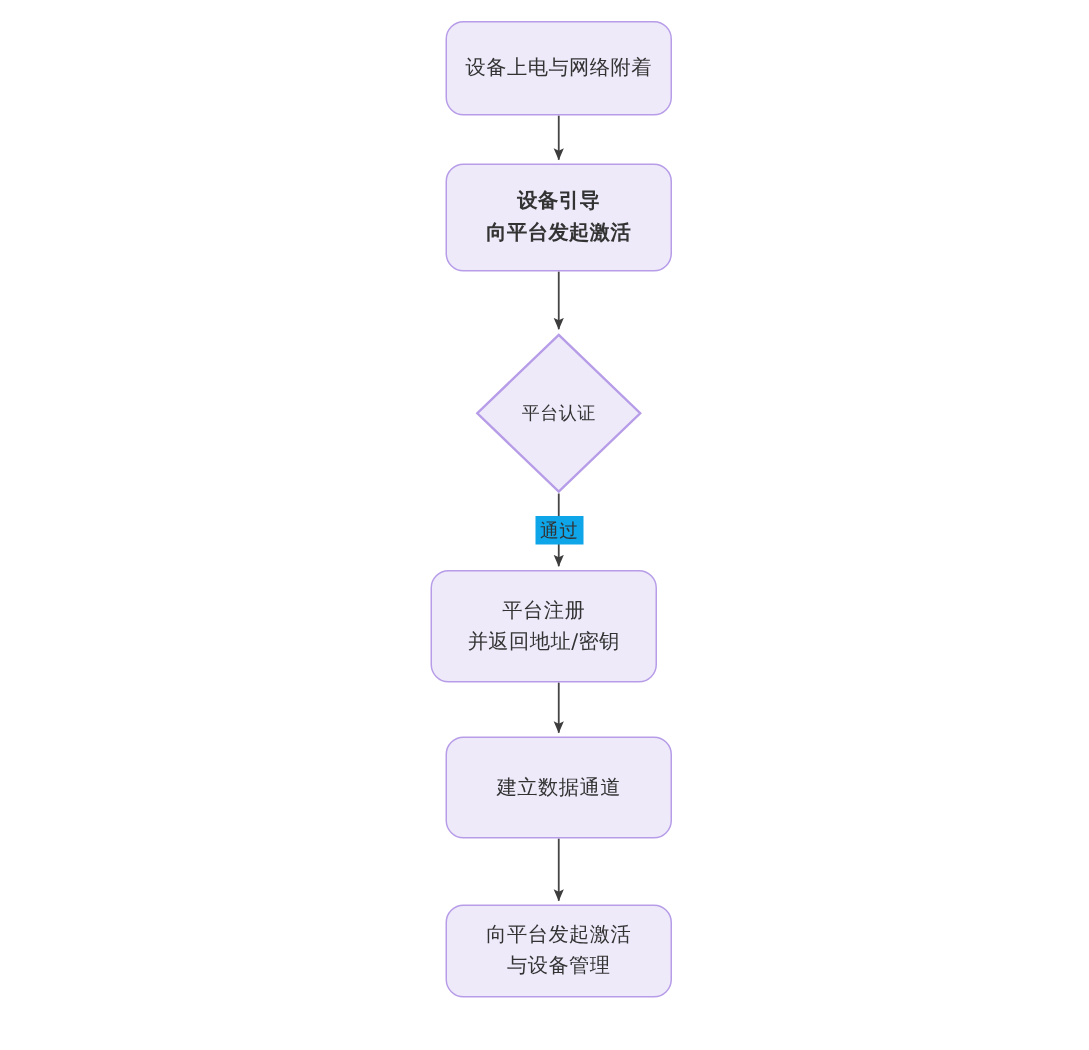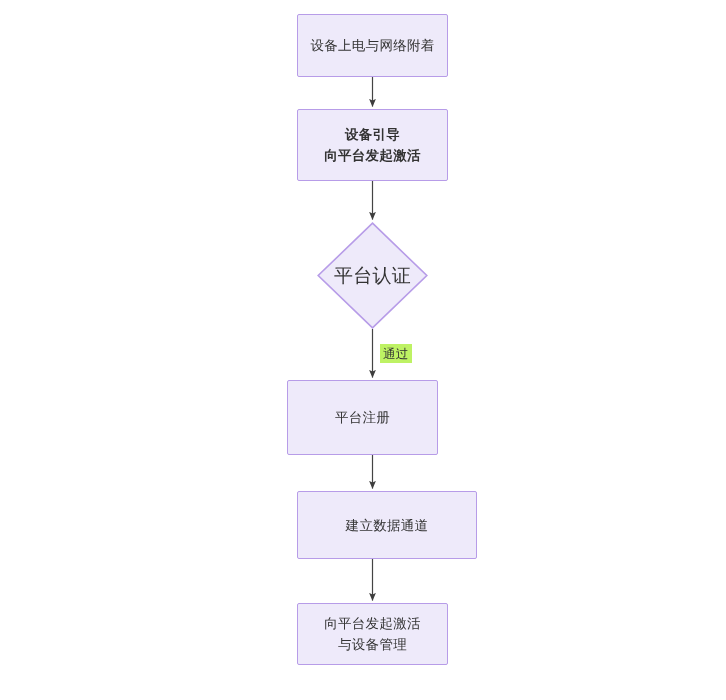--- a/index.html
+++ b/index.html
@@ -46,21 +46,21 @@
     color: #333333;
     font-size: 13.5px;
     line-height: 1.55;
     text-align: center;
     letter-spacing: 0.3px;
   }
 
   .node-process {
     background: #eeeafa;
     border: 1.6px solid #b79ce8;
-    border-radius: 2px;
+    border-radius: 12px;
   }
 
   .node-line {
     display: block;
     white-space: nowrap;
   }
 
   
   .node-decision {
     width: 111px;
@@ -73,37 +73,36 @@
     left: 0;
     top: 0;
     width: 111px;
     height: 107px;
     z-index: 0;
   }
   .node-decision .decision-text {
     position: relative;
     z-index: 1;
     color: #333333;
-    font-size: 19px;
+    font-size: 12px;
     letter-spacing: 0.3px;
     white-space: nowrap;
   }
 
   
   .edge-label {
     position: absolute;
     z-index: 3;
-    background: #bef264;
+    background: #0ea5e9;
     color: #333333;
     font-size: 12.5px;
     line-height: 1.2;
     padding: 2px 3px;
     white-space: nowrap;
     letter-spacing: 0.3px;
-    margin-left: 23px;
   }
 </style>
 </head>
 <body>
 
 <div id="flow-canvas">
 
   <svg class="edges-layer" viewBox="0 0 726 700" width="726" height="700" xmlns="http://www.w3.org/2000/svg">
     <defs>
       <marker id="arrowhead" markerWidth="9" markerHeight="9" refX="7.6" refY="4" orient="auto" markerUnits="userSpaceOnUse">
@@ -145,23 +144,24 @@
 
   <div class="node node-decision" style="left:317px; top:222px;">
     <svg class="diamond-shape" viewBox="0 0 111 107" width="111" height="107" xmlns="http://www.w3.org/2000/svg">
       <polygon points="55.5,1.2 109.8,53.5 55.5,105.8 1.2,53.5" fill="#eeeafa" stroke="#b79ce8" stroke-width="1.6"></polygon>
     </svg>
     <span class="decision-text">平台认证</span>
   </div>
 
   <div class="node node-process" style="left:287px; top:380px; width:151px; height:75px;">
     <span class="node-line">平台注册</span>
+    <span class="node-line">并返回地址/密钥</span>
   </div>
 
-  <div class="node node-process" style="left:297px; top:491px; width:180px; height:68px;">
+  <div class="node node-process" style="left:297px; top:491px; width:151px; height:68px;">
     <span class="node-line">建立数据通道</span>
   </div>
 
   <div class="node node-process" style="left:297px; top:603px; width:151px; height:62px;">
     <span class="node-line">向平台发起激活</span>
     <span class="node-line">与设备管理</span>
   </div>
 
 </div>
 

